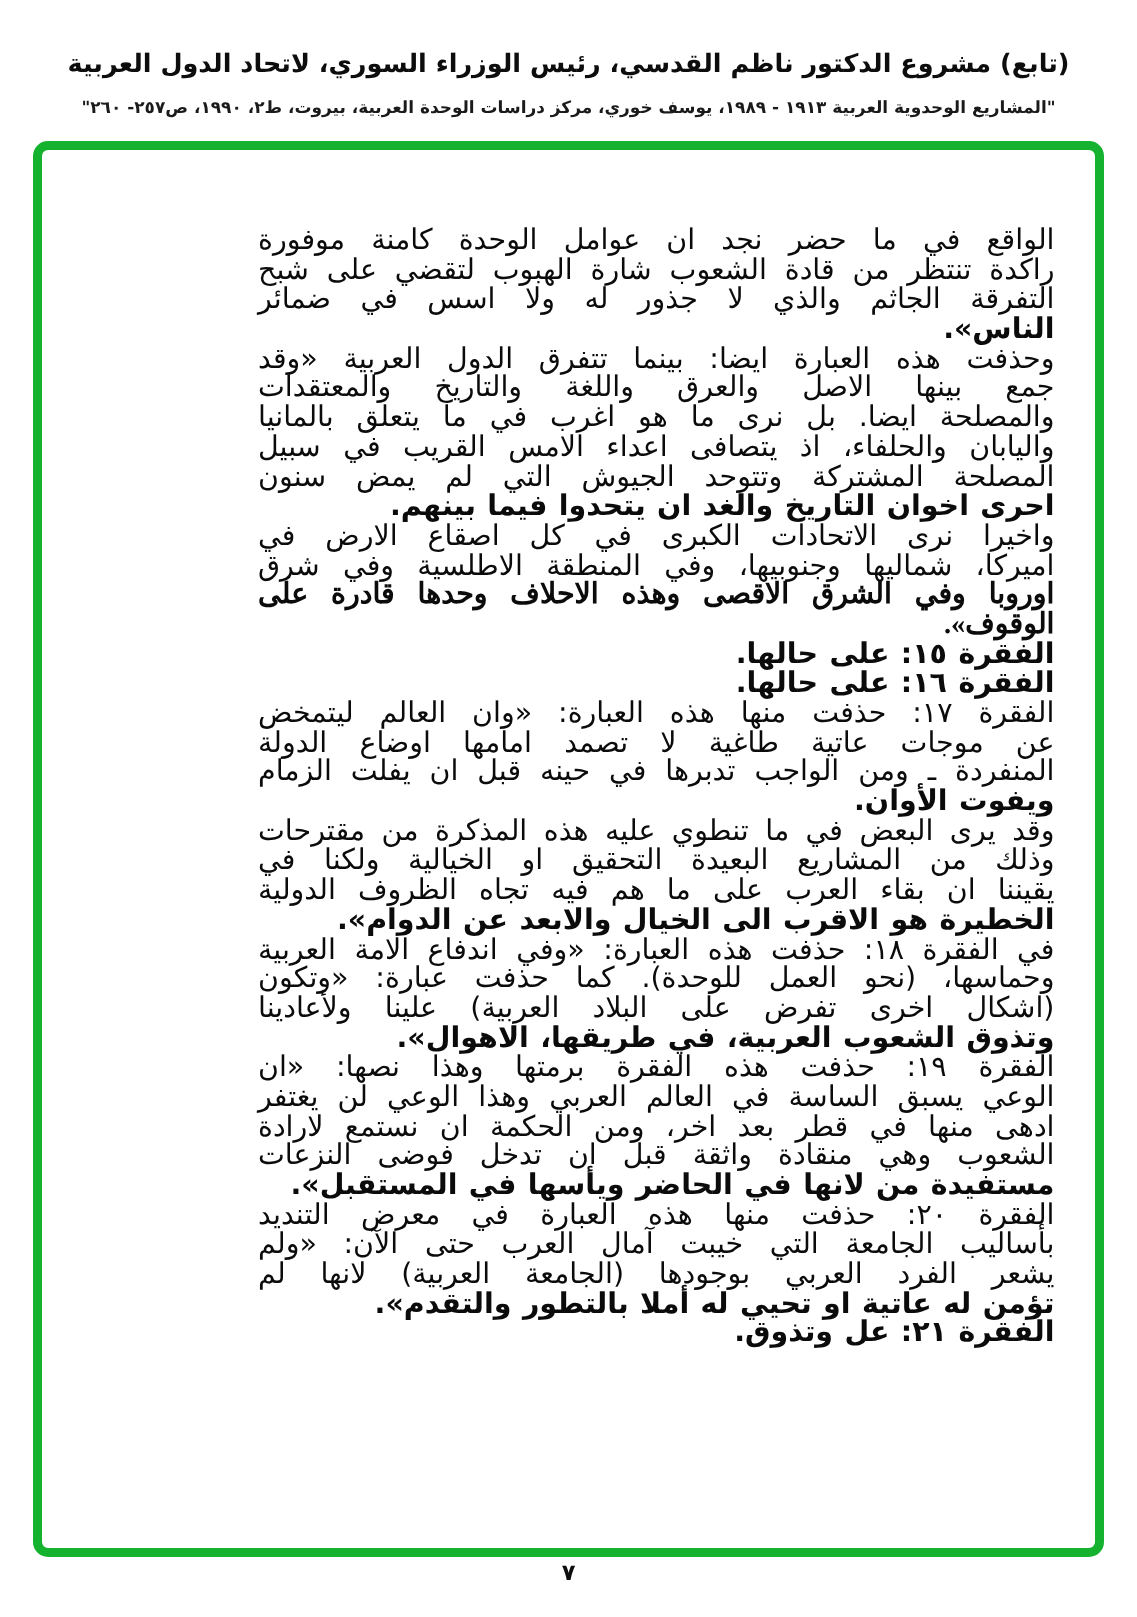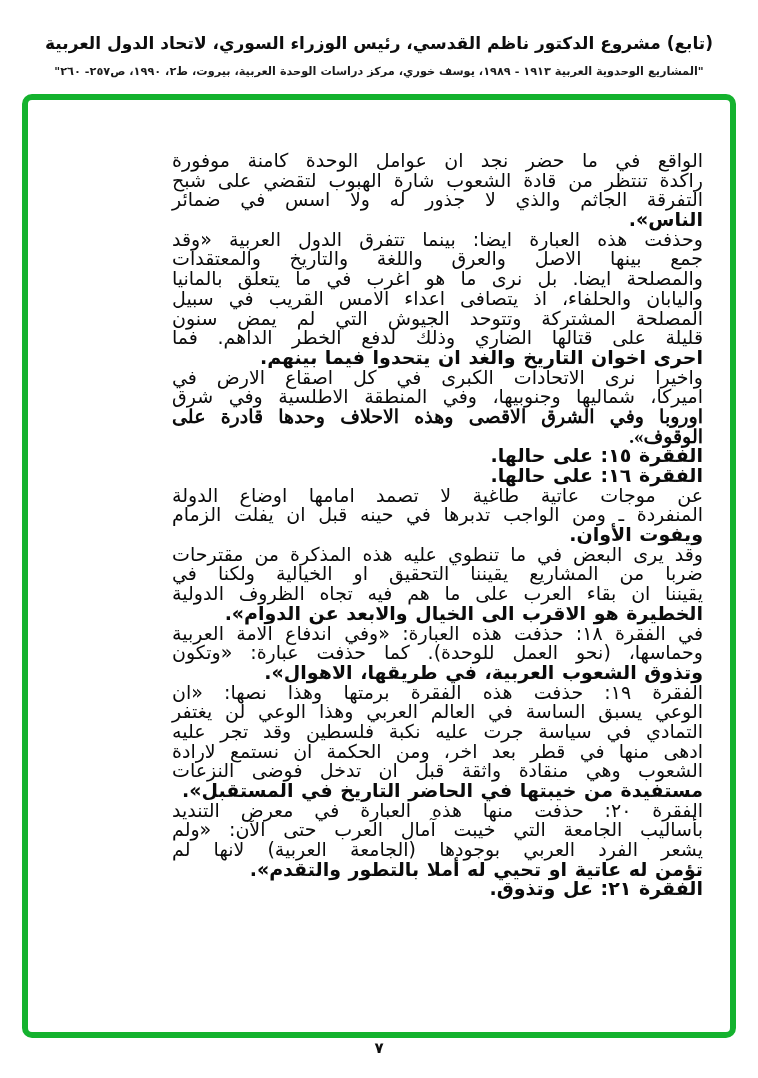--- a/index.html
+++ b/index.html
@@ -95,44 +95,44 @@
 <div class="text-block" id="text-block">
     <div class="line">الواقع في ما حضر نجد ان عوامل الوحدة كامنة موفورة</div>
     <div class="line">راكدة تنتظر من قادة الشعوب شارة الهبوب لتقضي على شبح</div>
     <div class="line">التفرقة الجاثم والذي لا جذور له ولا اسس في ضمائر</div>
     <div class="line end">الناس».</div>
     <div class="line">وحذفت هذه العبارة ايضا: بينما تتفرق الدول العربية «وقد</div>
     <div class="line">جمع بينها الاصل والعرق واللغة والتاريخ والمعتقدات</div>
     <div class="line">والمصلحة ايضا. بل نرى ما هو اغرب في ما يتعلق بالمانيا</div>
     <div class="line">واليابان والحلفاء، اذ يتصافى اعداء الامس القريب في سبيل</div>
     <div class="line">المصلحة المشتركة وتتوحد الجيوش التي لم يمض سنون</div>
-    <div class="line">قليلة على قتالها الضاري وذلك لدفع الخطر الداهم. فما</div>
     <div class="line end">احرى اخوان التاريخ والغد ان يتحدوا فيما بينهم.</div>
     <div class="line">واخيرا نرى الاتحادات الكبرى في كل اصقاع الارض في</div>
     <div class="line">اميركا، شماليها وجنوبيها، وفي المنطقة الاطلسية وفي شرق</div>
     <div class="line bold">اوروبا وفي الشرق الاقصى وهذه الاحلاف وحدها قادرة على</div>
     <div class="line end bold">الوقوف».</div>
     <div class="line end">الفقرة ١٥: على حالها.</div>
     <div class="line end">الفقرة ١٦: على حالها.</div>
+    <div class="line">الفقرة ١٧: حذفت منها هذه العبارة: «وان العالم ليتمخض</div>
     <div class="line">عن موجات عاتية طاغية لا تصمد امامها اوضاع الدولة</div>
     <div class="line">المنفردة ـ ومن الواجب تدبرها في حينه قبل ان يفلت الزمام</div>
     <div class="line end">ويفوت الأوان.</div>
     <div class="line">وقد يرى البعض في ما تنطوي عليه هذه المذكرة من مقترحات</div>
-    <div class="line">ضربا من المشاريع يقيننا التحقيق او الخيالية ولكنا في</div>
+    <div class="line">وذلك من المشاريع البعيدة التحقيق او الخيالية ولكنا في</div>
     <div class="line">يقيننا ان بقاء العرب على ما هم فيه تجاه الظروف الدولية</div>
     <div class="line end">الخطيرة هو الاقرب الى الخيال والابعد عن الدوام».</div>
     <div class="line">في الفقرة ١٨: حذفت هذه العبارة: «وفي اندفاع الامة العربية</div>
     <div class="line">وحماسها، (نحو العمل للوحدة). كما حذفت عبارة: «وتكون</div>
+    <div class="line">(اشكال اخرى تفرض على البلاد العربية) علينا ولأعادينا</div>
     <div class="line end">وتذوق الشعوب العربية، في طريقها، الاهوال».</div>
     <div class="line">الفقرة ١٩: حذفت هذه الفقرة برمتها وهذا نصها: «ان</div>
     <div class="line">الوعي يسبق الساسة في العالم العربي وهذا الوعي لن يغتفر</div>
-    <div class="line">التمادي في سياسة جرت عليه نكبة فلسطين وقد تجر عليه</div>
     <div class="line">ادهى منها في قطر بعد اخر، ومن الحكمة ان نستمع لارادة</div>
     <div class="line">الشعوب وهي منقادة واثقة قبل ان تدخل فوضى النزعات</div>
-    <div class="line end">مستفيدة من خيبتها في الحاضر التاريخ في المستقبل».</div>
+    <div class="line end">مستفيدة من لانها في الحاضر ويأسها في المستقبل».</div>
     <div class="line">الفقرة ٢٠: حذفت منها هذه العبارة في معرض التنديد</div>
     <div class="line">بأساليب الجامعة التي خيبت آمال العرب حتى الآن: «ولم</div>
     <div class="line">يشعر الفرد العربي بوجودها (الجامعة العربية) لانها لم</div>
     <div class="line end">تؤمن له عاتية او تحيي له أملا بالتطور والتقدم».</div>
     <div class="line end">الفقرة ٢١: عل وتذوق.</div>
   </div>
 
 <div class="page-number">٧</div>
 
 </body></html>

